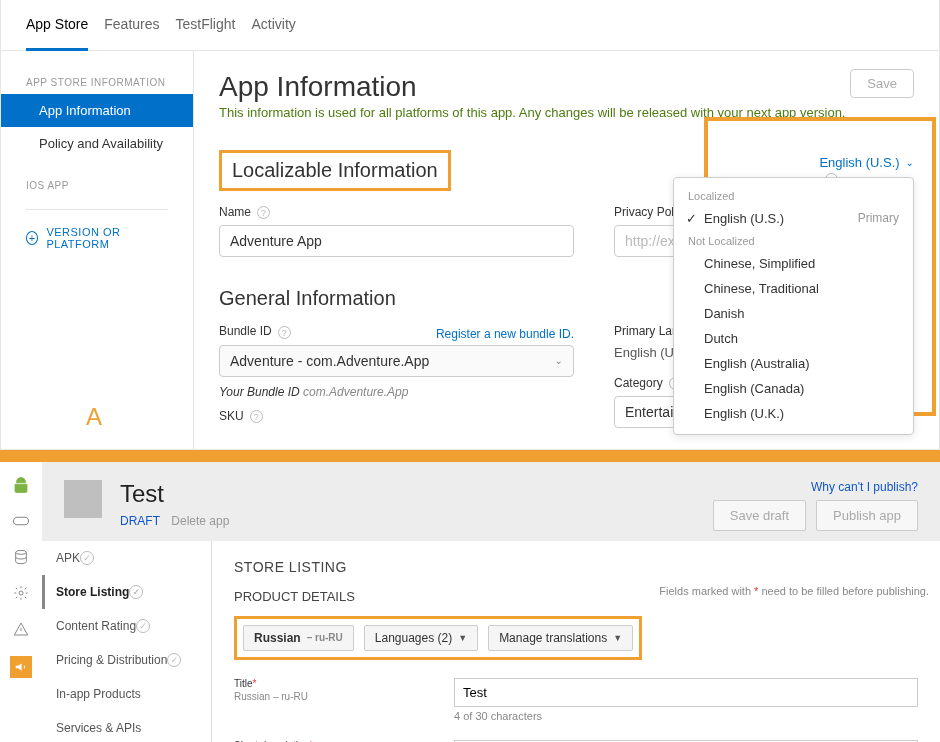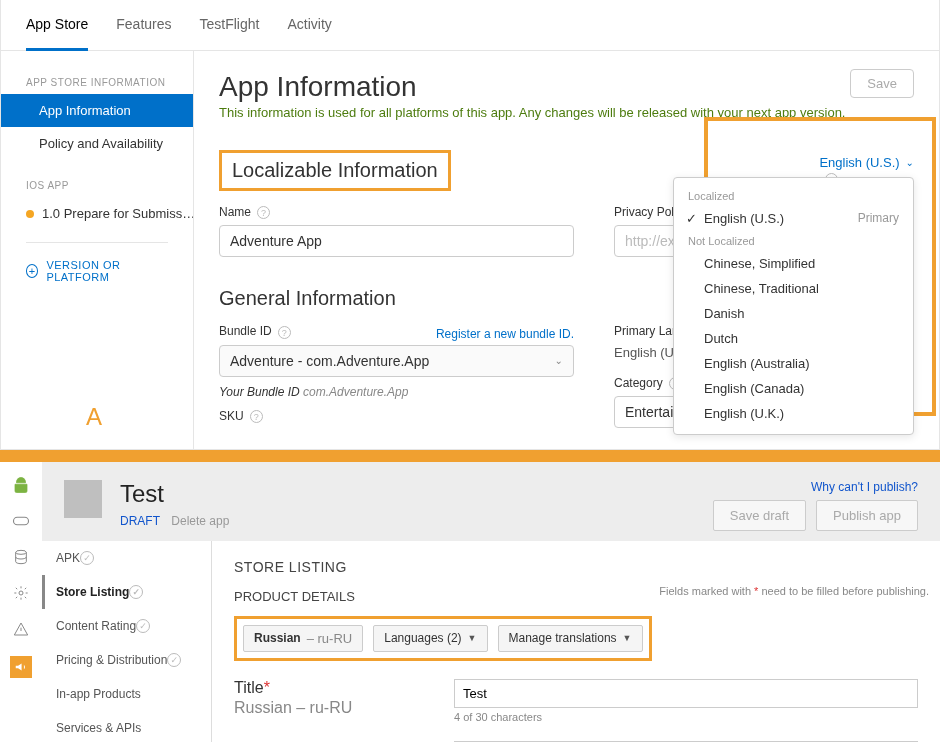--- a/index.html
+++ b/index.html
@@ -1,20 +1,20 @@
 <!DOCTYPE html>
 <html><head>
 <meta charset="utf-8">
 <style>
   * { box-sizing: border-box; margin: 0; padding: 0; font-family: -apple-system, "Helvetica Neue", Arial, sans-serif; }
   body { background: #fff; color: #333; font-size: 13px; width: 940px; }
   
   
   .asc { border: 1px solid #e5e5e5; border-top: none; }
-  .asc-tabs { display: flex; gap: 28px; padding: 0 25px; border-bottom: 1px solid #e5e5e5; }
+  .asc-tabs { display: flex; gap: 16px; padding: 0 25px; border-bottom: 1px solid #e5e5e5; }
   .asc-tab { padding: 16px 0; font-size: 14px; color: #666; cursor: pointer; }
   .asc-tab.active { color: #000; border-bottom: 3px solid #0070c9; margin-bottom: -1px; }
   
   .asc-body { display: flex; }
   .asc-side { width: 193px; border-right: 1px solid #e5e5e5; padding-top: 20px; min-height: 340px; }
   .asc-side-label { font-size: 10px; color: #999; letter-spacing: .5px; padding: 6px 25px; }
   .asc-side-item { padding: 9px 25px 9px 38px; font-size: 13px; color: #333; cursor: pointer; }
   .asc-side-item.sel { background: #0070c9; color: #fff; }
   .asc-ver { padding: 9px 25px; font-size: 13px; color: #333; display:flex; align-items:center; gap:8px; cursor:pointer; white-space:nowrap; overflow:hidden; text-overflow:ellipsis;}
   .asc-dot { width:8px; height:8px; border-radius:50%; background:#f5a623; flex:none;}
@@ -82,25 +82,25 @@
   .gpc-nav-ck{ width:14px;height:14px; border:1px solid #bbb; border-radius:50%; color:#bbb; font-size:9px; text-align:center; line-height:12px;}
   
   .gpc-main{ flex:1; background:#fff; padding:18px 22px; position:relative;}
   .gpc-h{ font-size:14px; font-weight:500; letter-spacing:.5px; color:#444; margin-bottom:14px;}
   .gpc-sh{ font-size:13px; font-weight:500; color:#444; margin-bottom:12px;}
   .gpc-req{ font-size:11px; color:#888; position:absolute; top:44px; right:11px;}
   .gpc-req .star{color:#d33;}
   
   .gpc-pills{ display:inline-flex; gap:10px; padding:6px; border:3px solid #f0a030;}
   .pill{ border:1px solid #ccc; background:#f5f5f5; padding:5px 10px; font-size:12px; border-radius:2px; cursor:pointer; display:flex; align-items:center; gap:6px;}
-  .pill .sub{ color:#888; font-size:13px;}
+  .pill .sub{ color:#888; font-size:10px;font-weight:bold;}
   .caret{ font-size:9px; color:#555;}
   
   .gpc-field{ display:flex; margin-top:18px; gap:20px;}
-  .gpc-flab{ width:200px; font-size:16px;}
+  .gpc-flab{ width:200px; font-size:10px;}
   .gpc-flab .star{color:#d33;}
   .gpc-flab .sub{ color:#888; display:block; margin-top:2px;}
   .gpc-finput{ flex:1;}
   .gpc-tin{ width:100%; border:1px solid #ccc; padding:6px 8px; font-size:13px;}
   .gpc-count{ font-size:11px; color:#888; margin-top:3px;}
 </style>
 </head>
 <body>
 
 <div class="asc" style="position:relative;">
@@ -110,24 +110,20 @@
     <div class="asc-tab">TestFlight</div>
     <div class="asc-tab">Activity</div>
   </div>
   <div class="asc-body">
 
     <div class="asc-side">
       <div class="asc-side-label">APP STORE INFORMATION</div>
       <div class="asc-side-item sel">App Information</div>
       <div class="asc-side-item">Policy and Availability</div>
       <div class="asc-side-label" style="margin-top:14px">IOS APP</div>
-      <div class="asc-ver">
-        <span class="asc-dot"></span>
-        <span>1.0 Prepare for Submiss…</span>
-      </div>
       <div class="asc-side-divider"></div>
       <div class="asc-add">
         <span class="asc-plus">+</span>
         <span>VERSION OR PLATFORM</span>
       </div>
     </div>
 
     <div class="asc-main">
       <button class="asc-save">Save</button>
       <div class="asc-h1">App Information</div>

